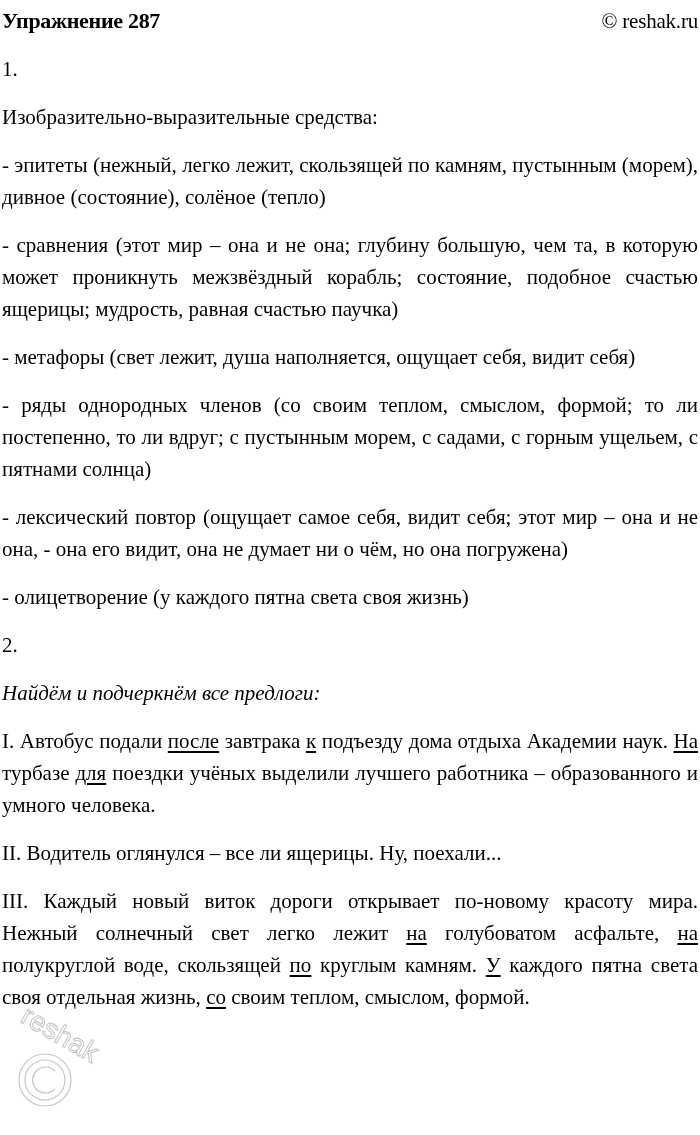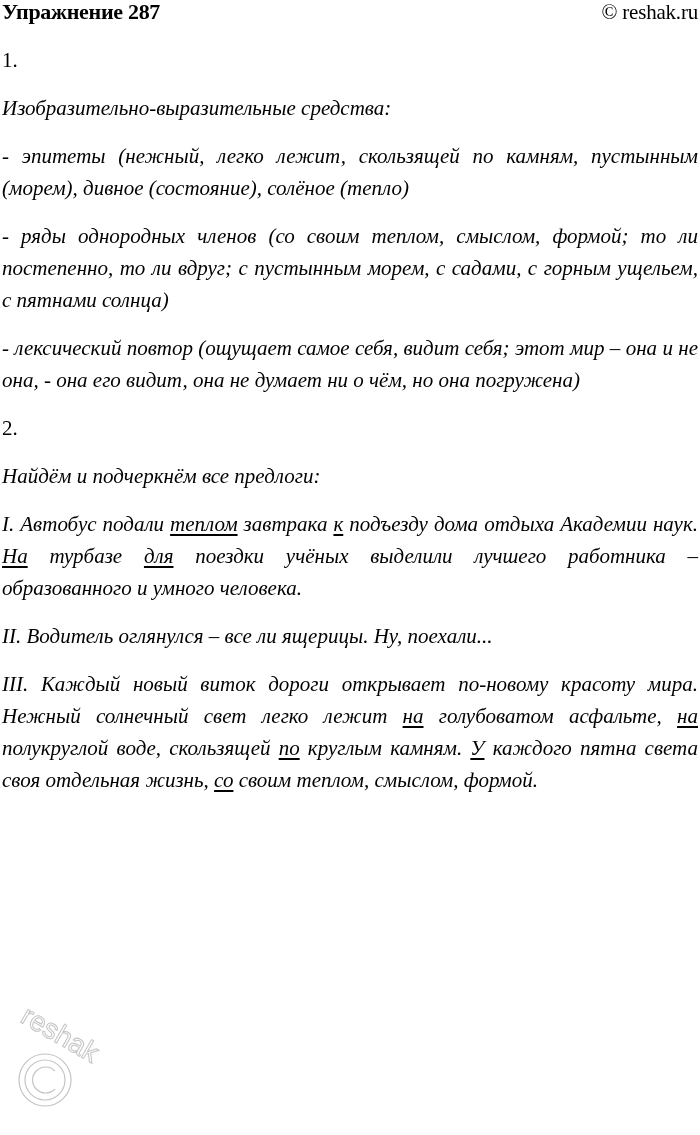--- a/index.html
+++ b/index.html
@@ -13,21 +13,21 @@
       overflow: hidden;
       position: relative;
       font-family: "Liberation Serif", "DejaVu Serif", serif;
       color: #000000;
       font-size: 21px;
       line-height: 32px;
     }
     .page {
       position: absolute;
       left: 2px;
-      top: 3px;
+      top: 12px;
       width: 696px;
     }
     .header {
       display: flex;
       justify-content: space-between;
       align-items: baseline;
       height: 28px;
       line-height: 24px;
       margin-top: -3px;
     }
@@ -39,22 +39,22 @@
     .copyright {
       font-size: 21px;
       letter-spacing: -0.2px;
     }
     p {
       margin: 0;
       text-align: justify;
       text-align-last: left;
     }
     .num { margin-top: 16px; }
-    .para { margin-top: 16px; font-style: italic; }
-    .italic { }
+    .para { margin-top: 16px; }
+    .italic { font-style: italic; }
     u {
       text-decoration: underline;
       text-decoration-thickness: 1.5px;
       text-underline-offset: 3px;
     }
     .watermark {
       position: absolute;
       left: 0px;
       top: 1005px;
       width: 170px;
@@ -69,27 +69,30 @@
 
   <div class="header">
     <span class="title">Упражнение 287</span>
     <span class="copyright">© reshak.ru</span>
   </div>
 
   <p class="num">1.</p>
   <p class="para">Изобразительно-выразительные средства:</p>
 
   <p class="para">- эпитеты (нежный, легко лежит, скользящей по камням, пустынным (морем), дивное (состояние), солёное (тепло)</p>
+  <p class="para">- сравнения (этот мир – она и не она; глубину большую, чем та, в которую может проникнуть межзвёздный корабль; состояние, подобное счастью ящерицы; мудрость, равная счастью паучка)</p>
+  <p class="para">- метафоры (свет лежит, душа наполняется, ощущает себя, видит себя)</p>
   <p class="para">- ряды однородных членов (со своим теплом, смыслом, формой; то ли постепенно, то ли вдруг; с пустынным морем, с садами, с горным ущельем, с пятнами солнца)</p>
   <p class="para">- лексический повтор (ощущает самое себя, видит себя; этот мир – она и не она, - она его видит, она не думает ни о чём, но она погружена)</p>
+  <p class="para">- олицетворение (у каждого пятна света своя жизнь)</p>
 
   <p class="num">2.</p>
   <p class="para italic">Найдём и подчеркнём все предлоги:</p>
 
-  <p class="para rich">I. Автобус подали <u>теплом</u> завтрака <u>к</u> подъезду дома отдыха Академии наук. <u>На</u> турбазе <u>для</u> поездки учёных выделили лучшего работника – образованного и умного человека.</p>
+  <p class="para rich">I. Автобус подали <u>после</u> завтрака <u>к</u> подъезду дома отдыха Академии наук. <u>На</u> турбазе <u>для</u> поездки учёных выделили лучшего работника – образованного и умного человека.</p>
   <p class="para rich">II. Водитель оглянулся – все ли ящерицы. Ну, поехали...</p>
   <p class="para rich">III. Каждый новый виток дороги открывает по-новому красоту мира. Нежный солнечный свет легко лежит <u>на</u> голубоватом асфальте, <u>на</u> полукруглой воде, скользящей <u>по</u> круглым камням. <u>У</u> каждого пятна света своя отдельная жизнь, <u>со</u> своим теплом, смыслом, формой.</p>
 </div>
 
 <svg class="watermark" viewBox="0 0 170 130">
   <g fill="none" stroke="#c4c4c4" stroke-width="1.2">
     <circle cx="45" cy="75" r="26"></circle>
     <circle cx="45" cy="75" r="20"></circle>
     <path d="M55 66 A13 13 0 1 0 55 84"></path>
   </g>

